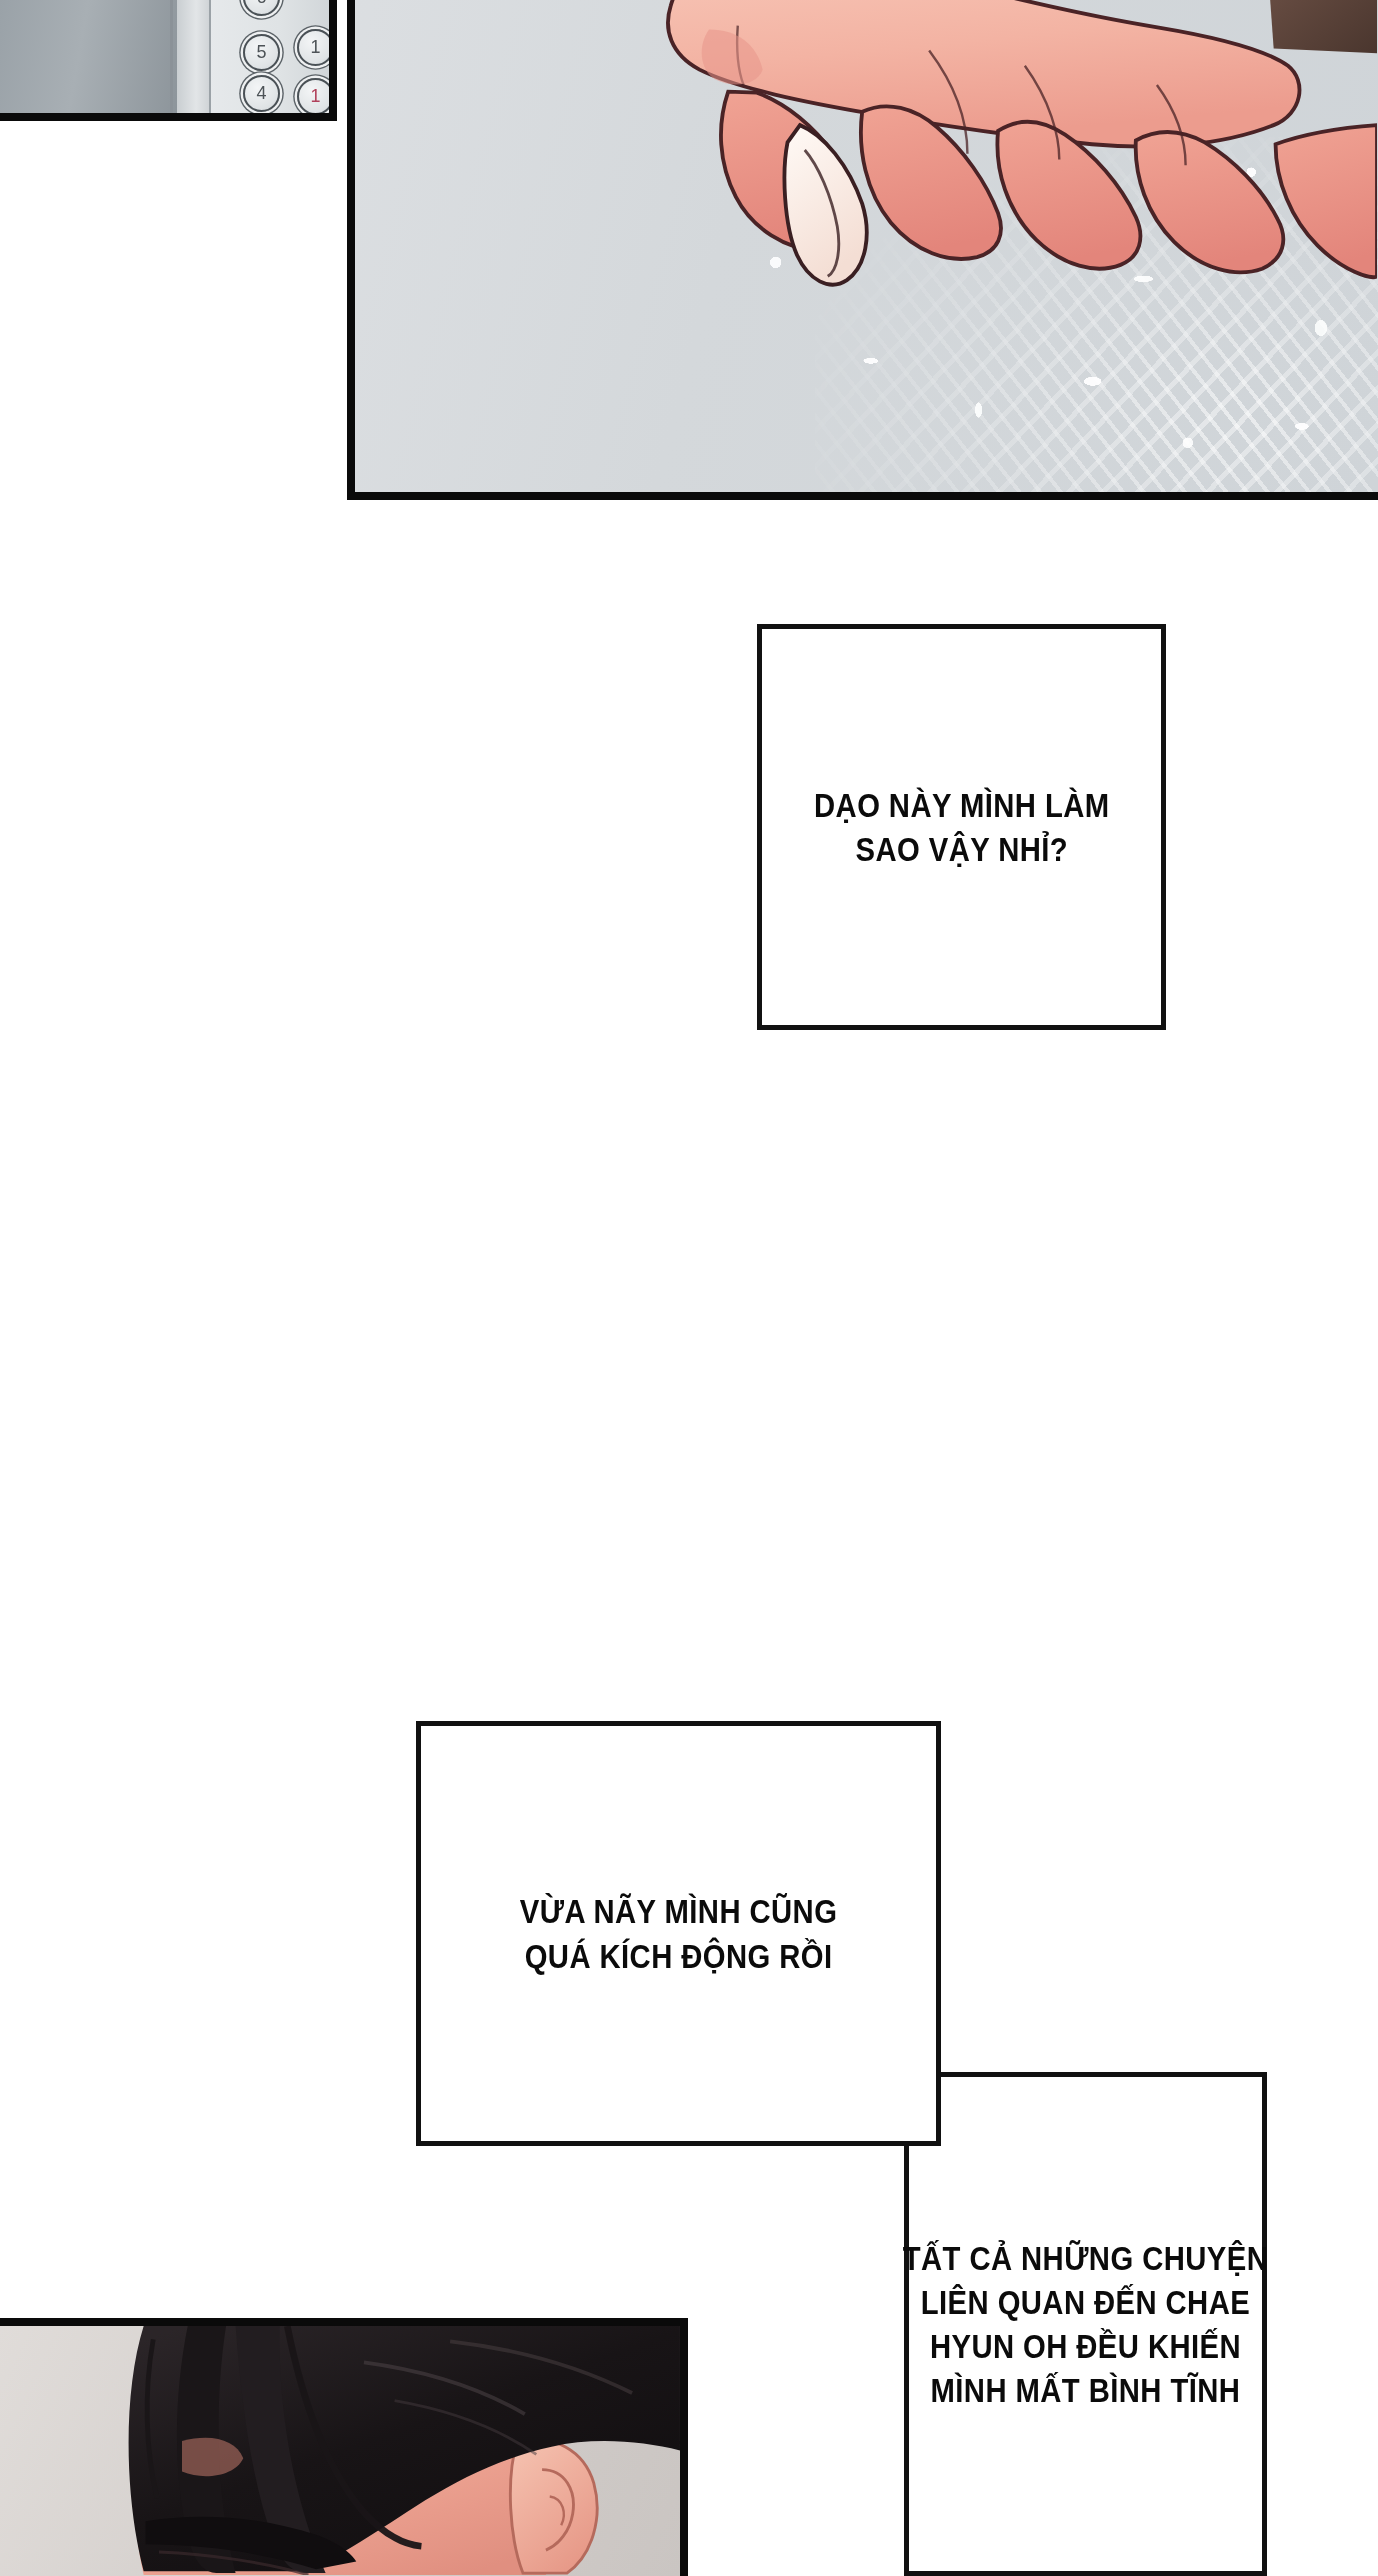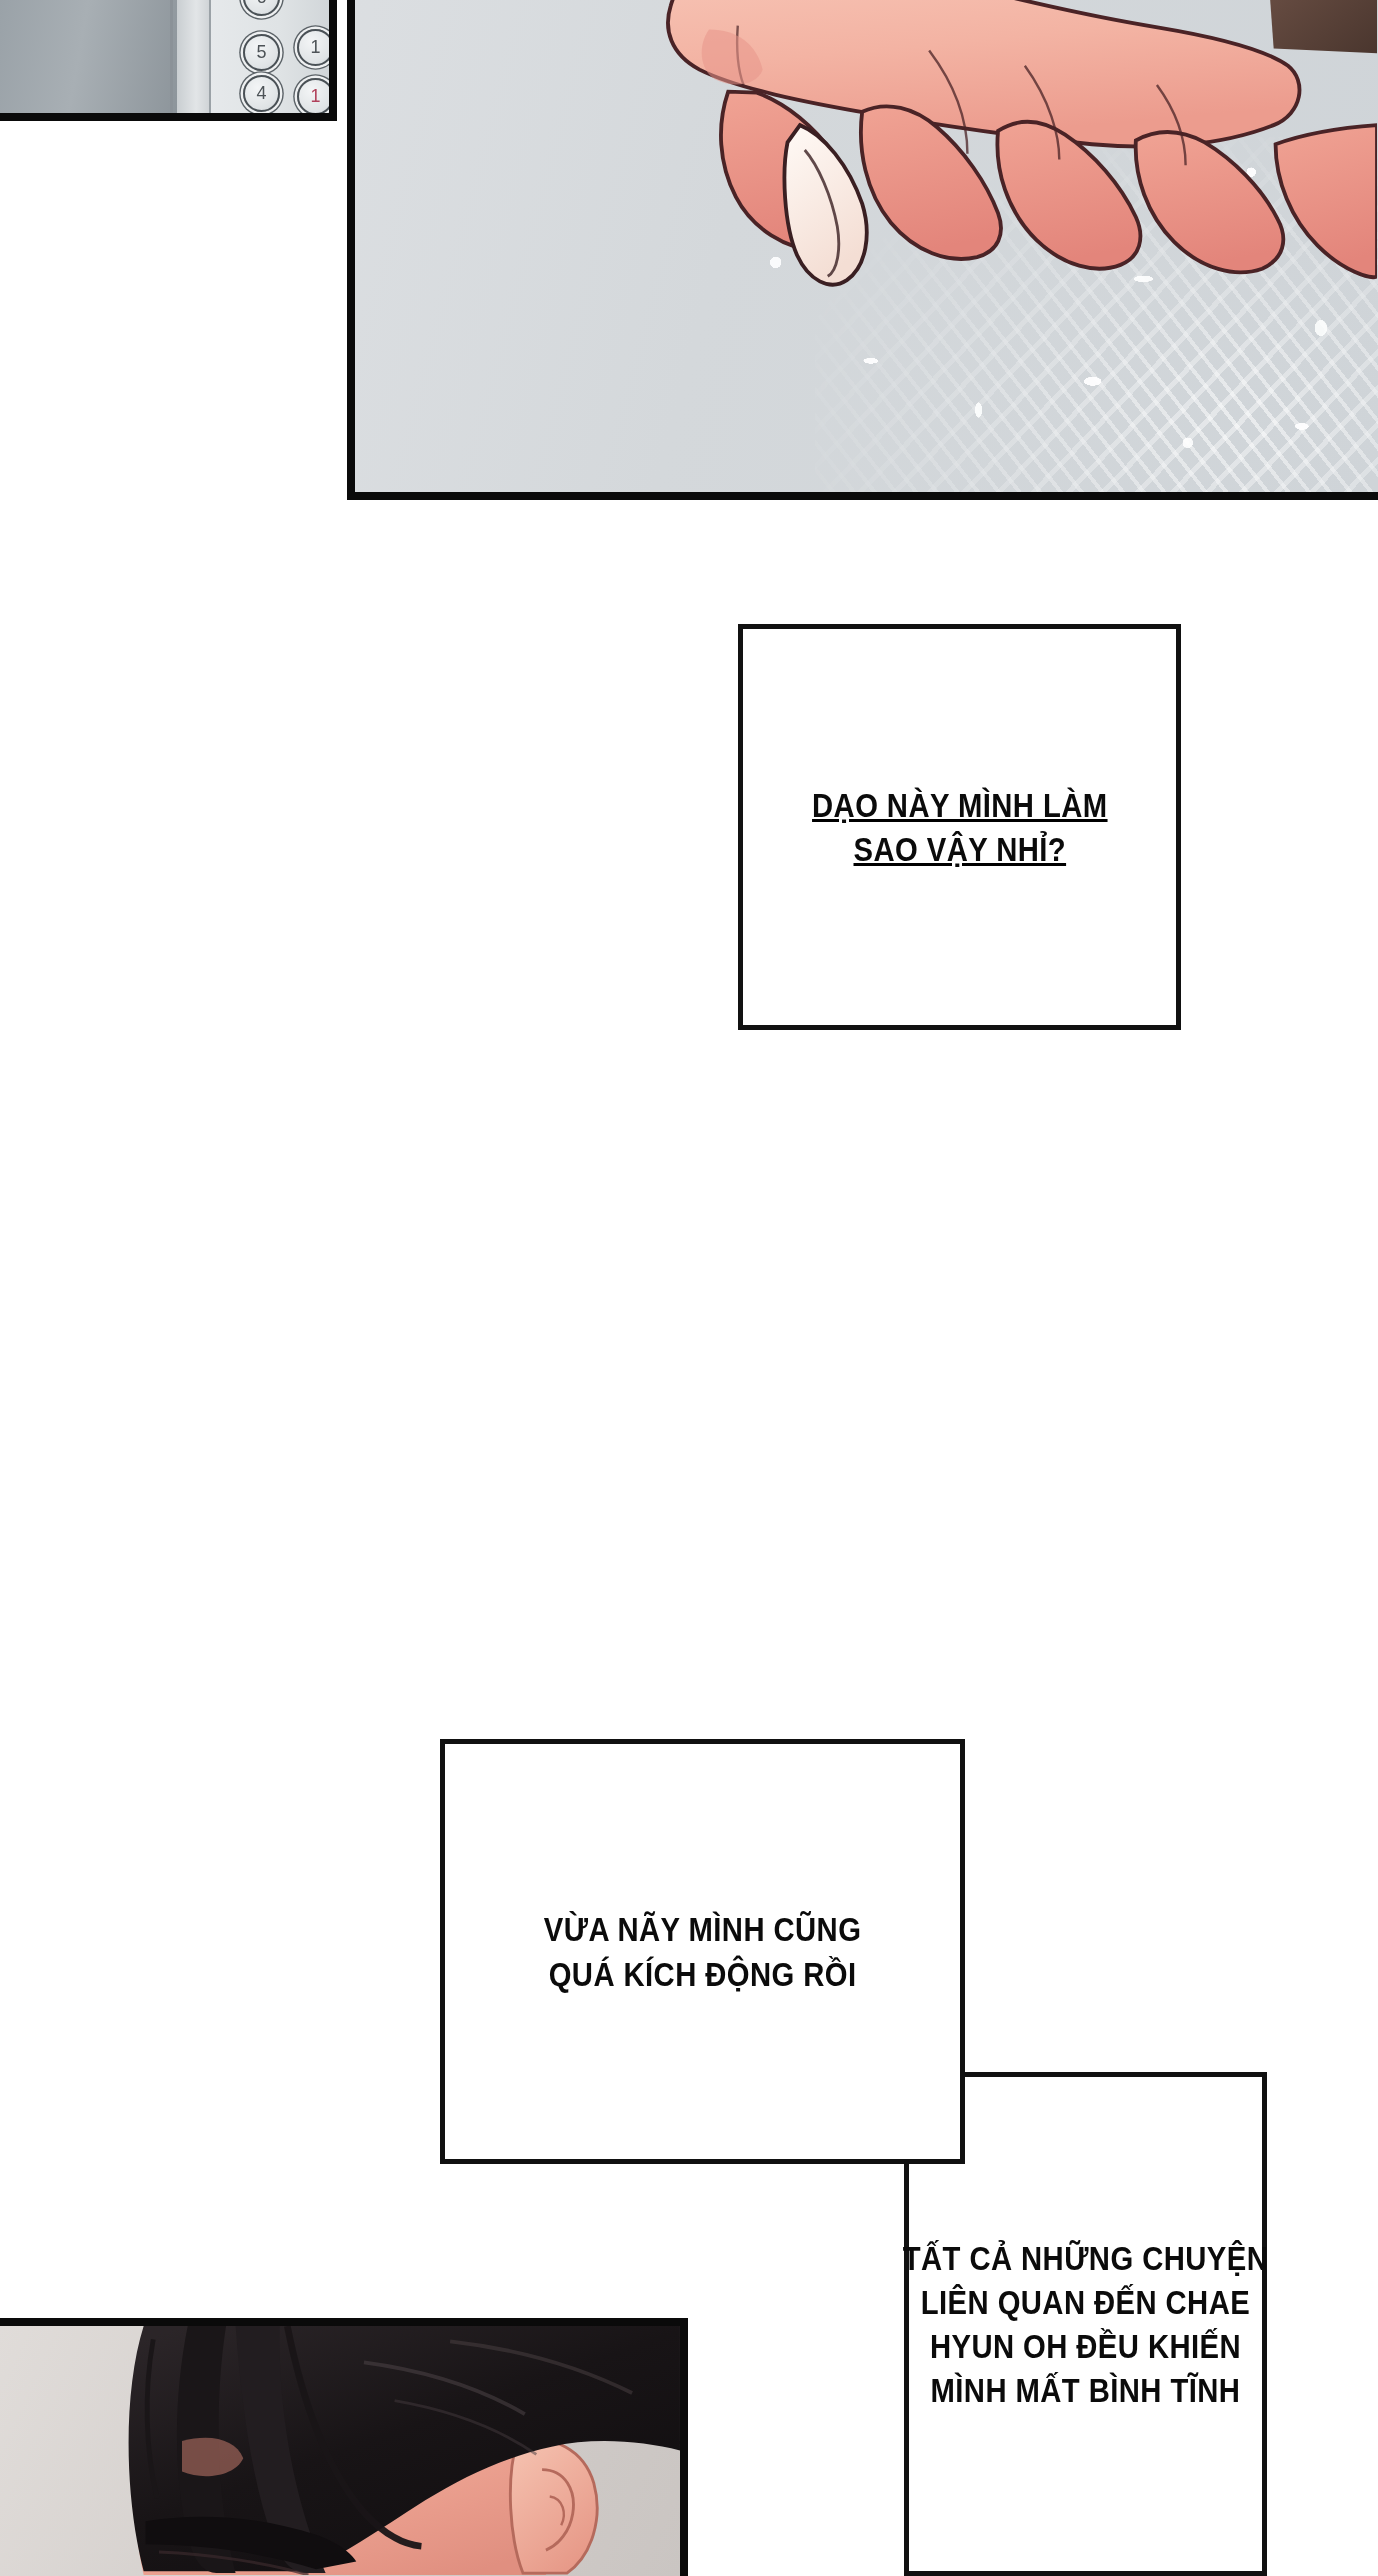--- a/index.html
+++ b/index.html
@@ -162,35 +162,33 @@
     font-weight: 700;
     color: #0b0b0b;
     line-height: 1.30;
     letter-spacing: 0.5px;
     transform: scaleX(.86);
     transform-origin: center center;
     white-space: nowrap;
   }
 
   #caption-1 {
-    left: 738px;
+    left: 757px;
     top: 624px;
-    width: 443px;
+    width: 409px;
     height: 406px;
-    text-decoration: underline;
   }
   #caption-1 .lines { font-size: 34px; }
 
   #caption-2 {
-    left: 440px;
+    left: 416px;
     top: 1721px;
     width: 525px;
     height: 425px;
     z-index: 6;
-    margin-top: 18px;
   }
   #caption-2 .lines { font-size: 34px; }
 
   #caption-3 {
     left: 904px;
     top: 2072px;
     width: 363px;
     height: 504px;
     z-index: 5;
   }

